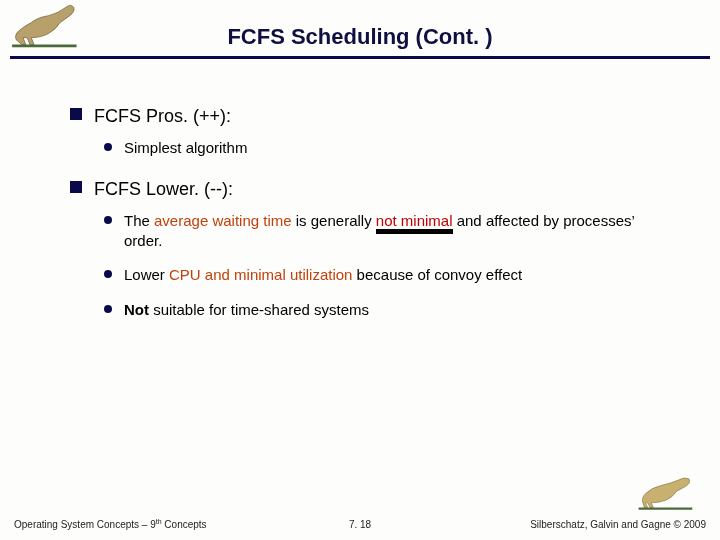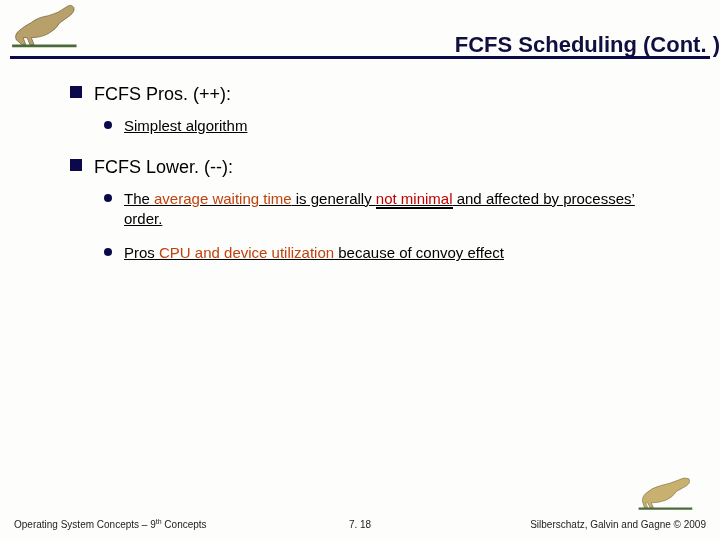--- a/index.html
+++ b/index.html
@@ -1,34 +1,34 @@
 <!DOCTYPE html>
 <html><head>
 <meta charset="utf-8">
 <style>
   * { box-sizing: border-box; margin: 0; padding: 0; }
   html, body { width: 720px; height: 540px; font-family: Arial, Helvetica, sans-serif; background: #fdfdfc; overflow: hidden; }
   .slide { width: 720px; height: 540px; position: relative; padding: 0; }
 
   .header { position: relative; height: 60px; }
   .header-icon { position: absolute; left: 10px; top: 2px; width: 70px; height: 48px; }
-  .title { text-align: right; font-size: 22px; font-weight: bold; color: #101040; padding-top: 32px; }
+  .title { text-align: center; font-size: 22px; font-weight: bold; color: #101040; padding-top: 24px; }
   .rule { position: absolute; left: 10px; right: 10px; top: 56px; height: 3px; background: #0a0a4a; }
 
-  .content { padding: 22px 48px 0 70px; font-size: 16px; color: #000; line-height: 1.35; }
+  .content { padding: 44px 48px 0 70px; font-size: 16px; color: #000; line-height: 1.35; }
 
   .li-sq { position: relative; padding-left: 24px; margin-bottom: 10px; font-size: 18px; }
   .li-sq::before { content: ""; position: absolute; left: 0; top: 4px; width: 12px; height: 12px; background: #0a0a4a; }
 
-  .sub { margin: 8px 0 18px 34px; text-decoration: underline; }
+  .sub { margin: 8px 0 18px 34px; }
   .li-dot { position: relative; padding-left: 20px; margin-bottom: 14px; font-size: 15px; }
   .li-dot::before { content: ""; position: absolute; left: 0; top: 5px; width: 8px; height: 8px; background: #0a0a4a; border-radius: 50%; }
 
   .accent { color: #c2410c; }
-  .nonminimal { color: #C00000; border-bottom: 2px solid #000000; }
+  .nonminimal { color: #C00000; border-bottom: 5px solid #000000; }
   .bold { font-weight: bold; }
 
   .footer { position: absolute; left: 0; right: 0; bottom: 8px; height: 60px; }
   .footer-left { position: absolute; left: 14px; bottom: 2px; font-size: 10px; color: #222; }
   .footer-center { position: absolute; left: 50%; transform: translateX(-50%); bottom: 2px; font-size: 10px; color: #222; }
   .footer-right { position: absolute; right: 14px; bottom: 2px; font-size: 10px; color: #222; margin-top: 28px; }
   .footer-icon { position: absolute; right: 24px; bottom: 20px; width: 60px; height: 40px; }
   sup { font-size: 0.7em; }
 </style>
 </head>
@@ -53,23 +53,26 @@
     </div>
 
     <div class="li-sq">FCFS Lower. (--):</div>
     <div class="sub">
 
       <div class="li-dot">
         <span>The </span><span class="accent">average waiting time</span><span> is generally </span><span class="nonminimal">not minimal</span><span> and affected by processes’ order.</span>
       </div>
 
       <div class="li-dot">
-        <span>Pros </span><span class="accent">CPU and device utilization</span><span>  because of convoy effect</span>
+        <span>Lower </span><span class="accent">CPU and minimal utilization</span><span>  because of convoy effect</span>
       </div>
 
+      <div class="li-dot">
+        <span class="bold">Not</span><span> suitable for time-shared systems</span>
+      </div>
 
     </div>
   </div>
 
   <div class="footer">
     <svg class="footer-icon" viewBox="0 0 100 70">
       <path d="M10 55 Q6 46 14 38 Q24 28 40 24 Q58 20 72 14 Q82 8 90 12 Q94 18 86 24 Q76 30 68 34 Q62 44 48 50 Q36 54 24 54 L28 62 L22 62 L18 54 L14 54 L18 62 L12 62 Z" fill="#c7b070" stroke="#7a6432" stroke-width="1"></path>
       <path d="M2 64 L96 64" stroke="#4a6a3a" stroke-width="4"></path>
     </svg>
     <div class="footer-left">

